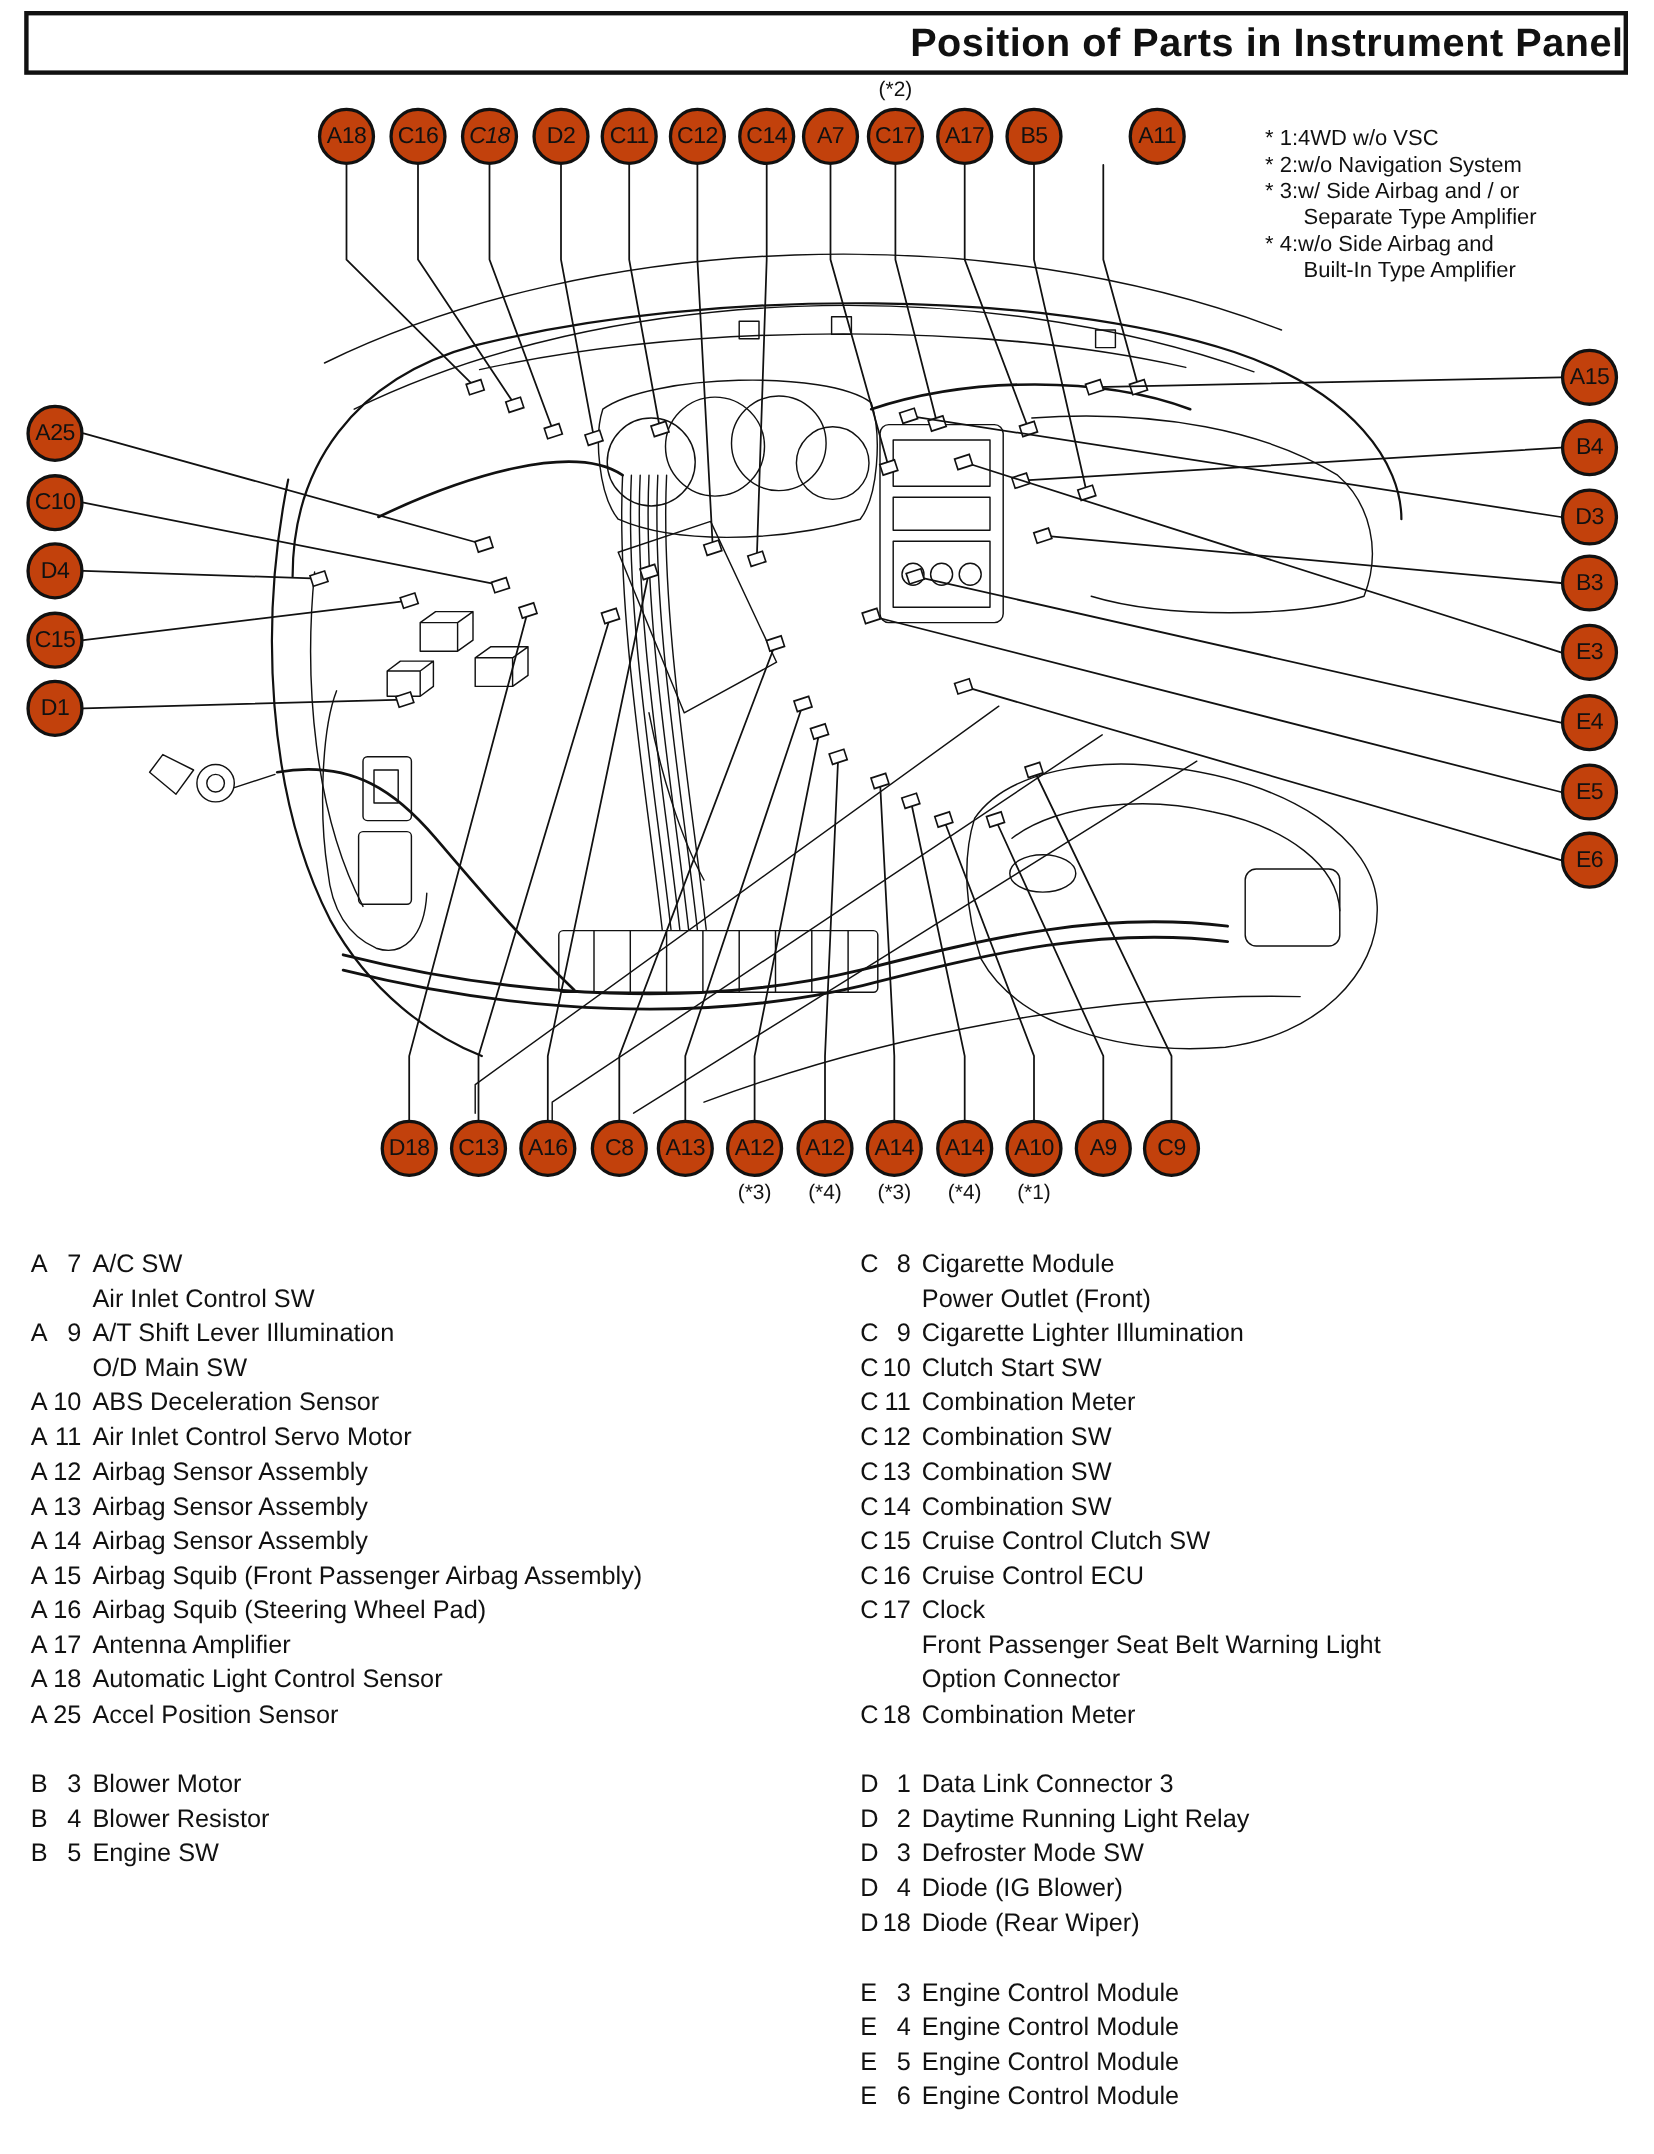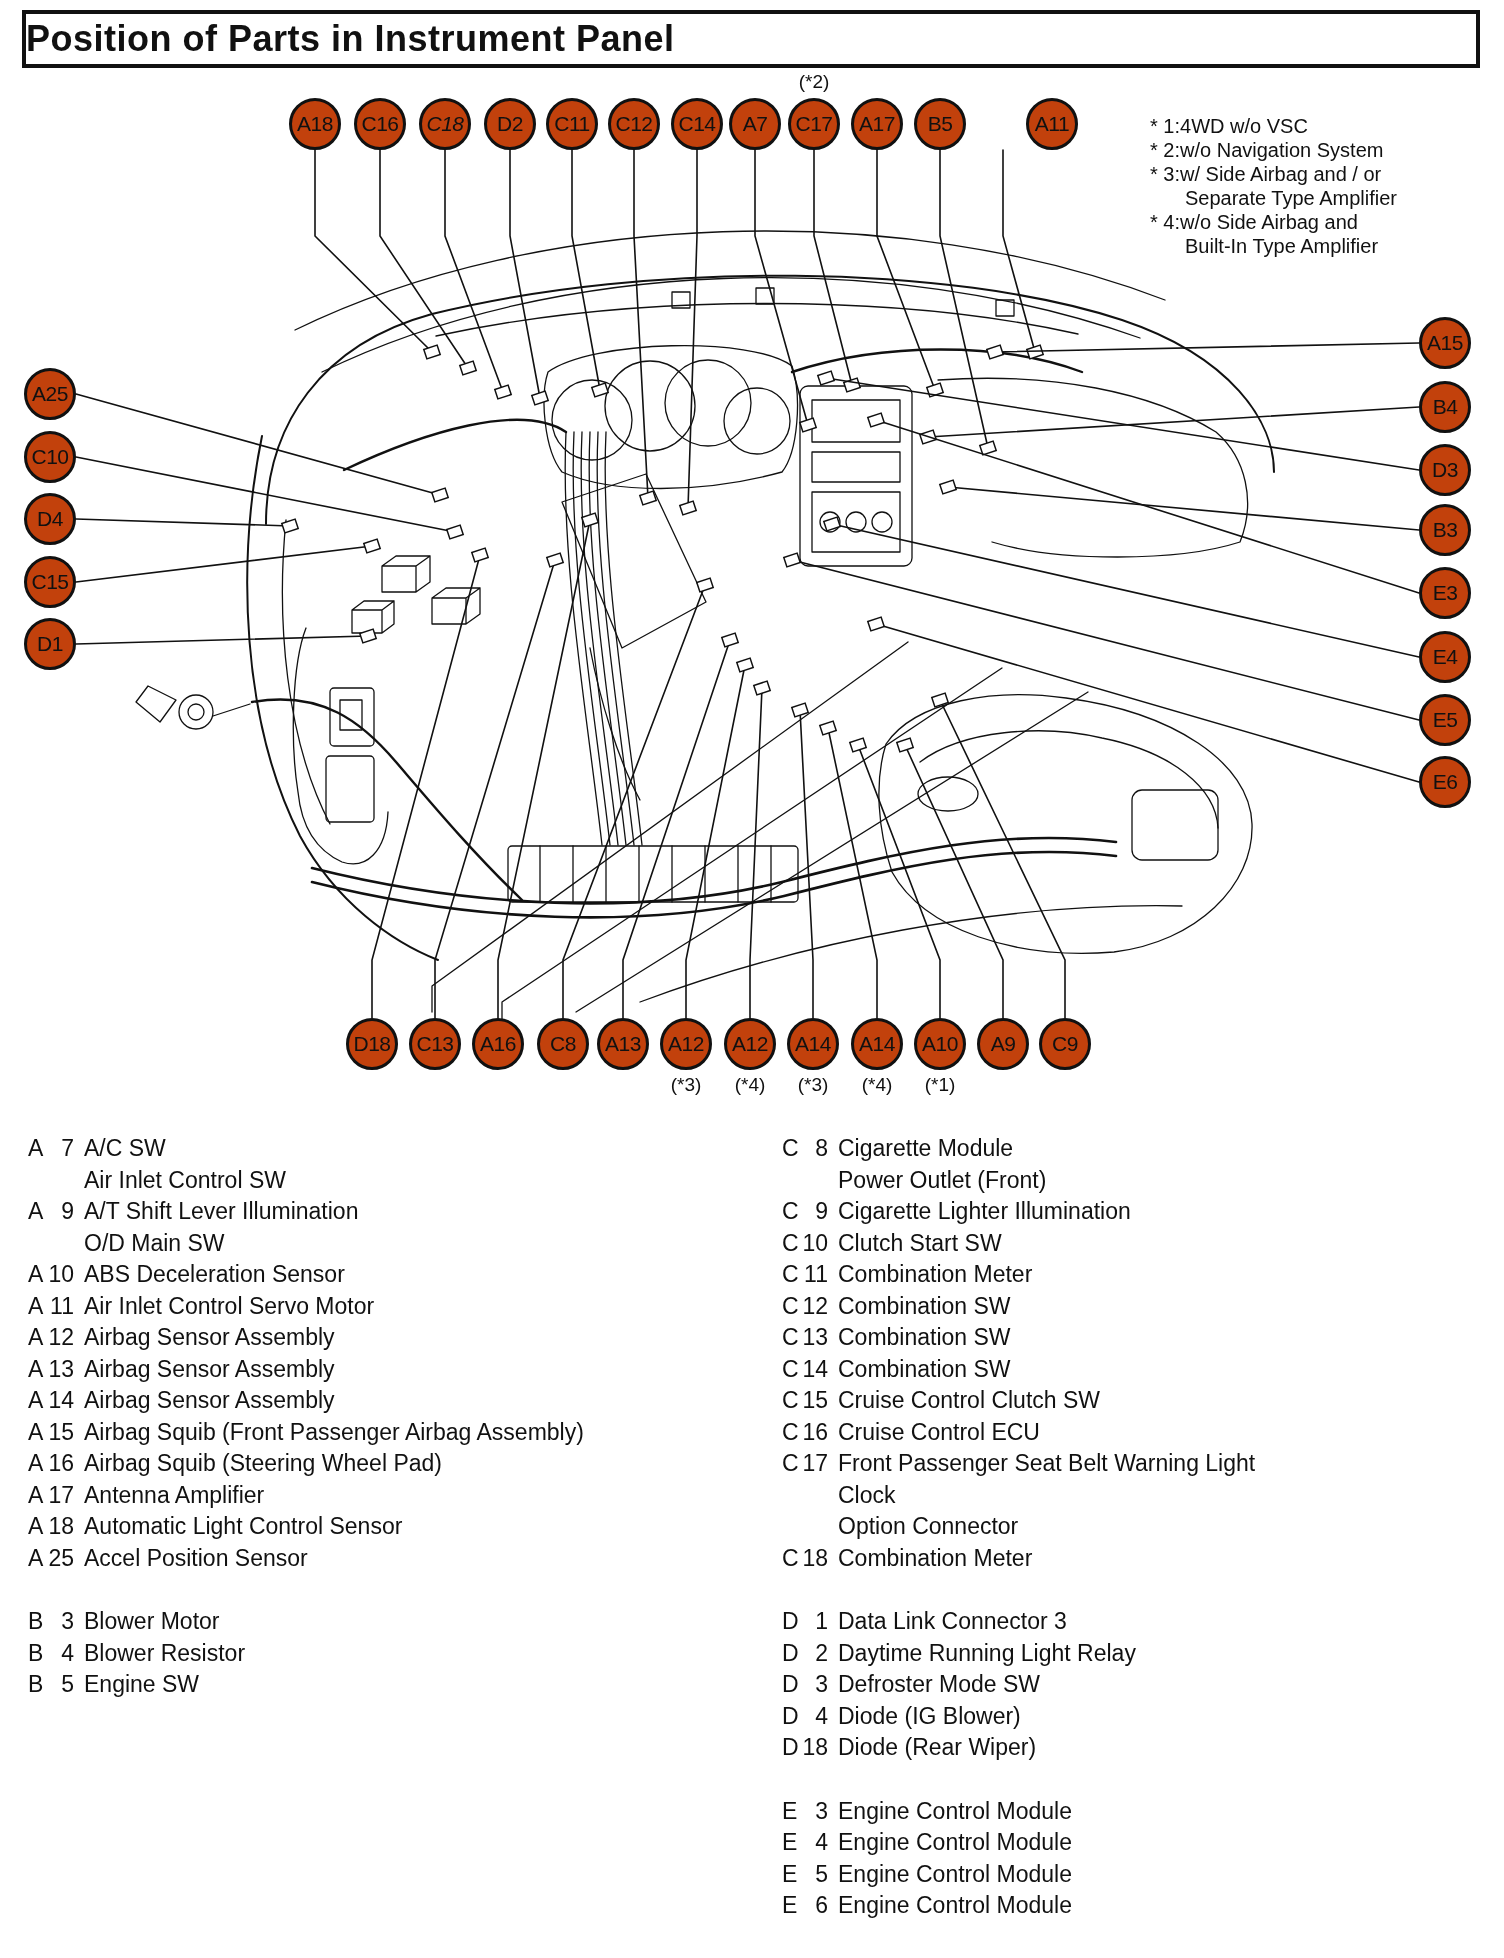--- a/index.html
+++ b/index.html
@@ -3,21 +3,21 @@
 <meta charset="utf-8">
 <style>
   html,body{margin:0;padding:0;background:#fff;}
   .page{
     position:relative;width:1504px;height:1958px;background:#fff;
     font-family:"Liberation Sans",sans-serif;color:#111;overflow:hidden;
   }
   .title-box{
     position:absolute;left:22px;top:10px;width:1458px;height:58px;
     border:4px solid #111;box-sizing:border-box;
-    display:flex;align-items:center;justify-content:flex-start;
+    display:flex;align-items:center;justify-content:flex-end;
   }
   .title-box h1{margin:0;font-size:36px;font-weight:700;letter-spacing:.5px;}
   #diagram-svg{position:absolute;left:0;top:0;width:1504px;height:1130px;}
   .callout{
     position:absolute;width:52px;height:52px;box-sizing:border-box;
     border:3.5px solid #111;border-radius:50%;background:#c2410c;
     display:flex;align-items:center;justify-content:center;
     font-size:21px;letter-spacing:-0.5px;z-index:3;
   }
   .callout-note{
@@ -562,22 +562,22 @@
           <div class="lg-lines">
             <div class="lg-line">Cruise Control ECU</div>
           </div>
         </div>
         <div class="lg-row">
           <div class="lg-id">
             <span class="lg-letter">C</span>
             <span class="lg-num">17</span>
           </div>
           <div class="lg-lines">
+            <div class="lg-line">Clock</div>
             <div class="lg-line">Front Passenger Seat Belt Warning Light</div>
-            <div class="lg-line">Clock</div>
             <div class="lg-line">Option Connector</div>
           </div>
         </div>
         <div class="lg-row">
           <div class="lg-id">
             <span class="lg-letter">C</span>
             <span class="lg-num">18</span>
           </div>
           <div class="lg-lines">
             <div class="lg-line">Combination Meter</div>

